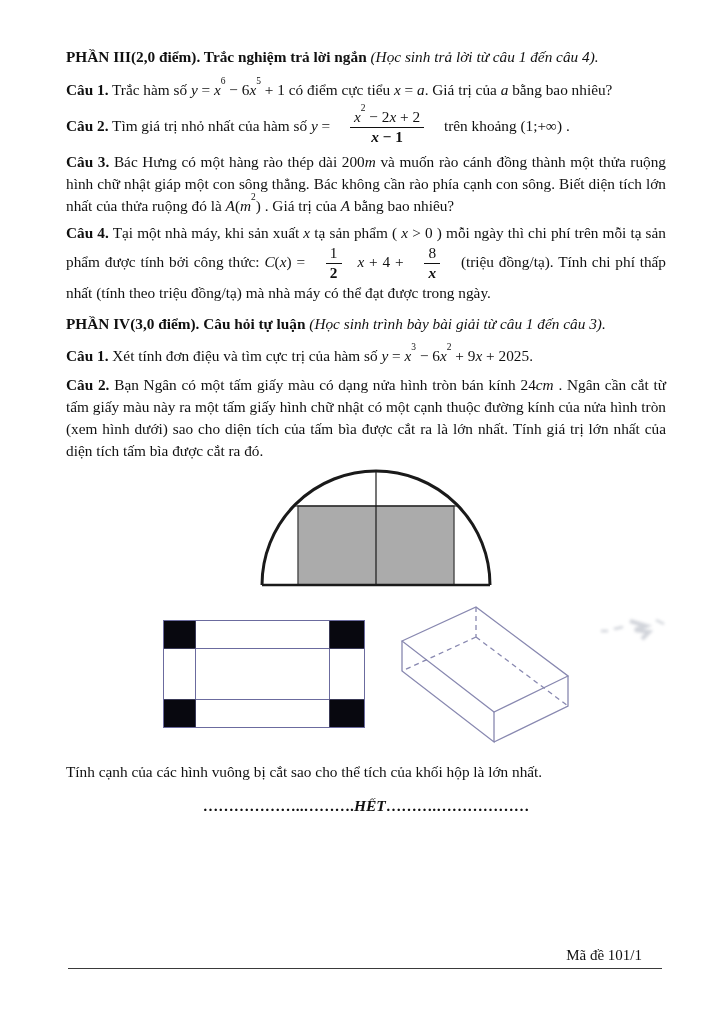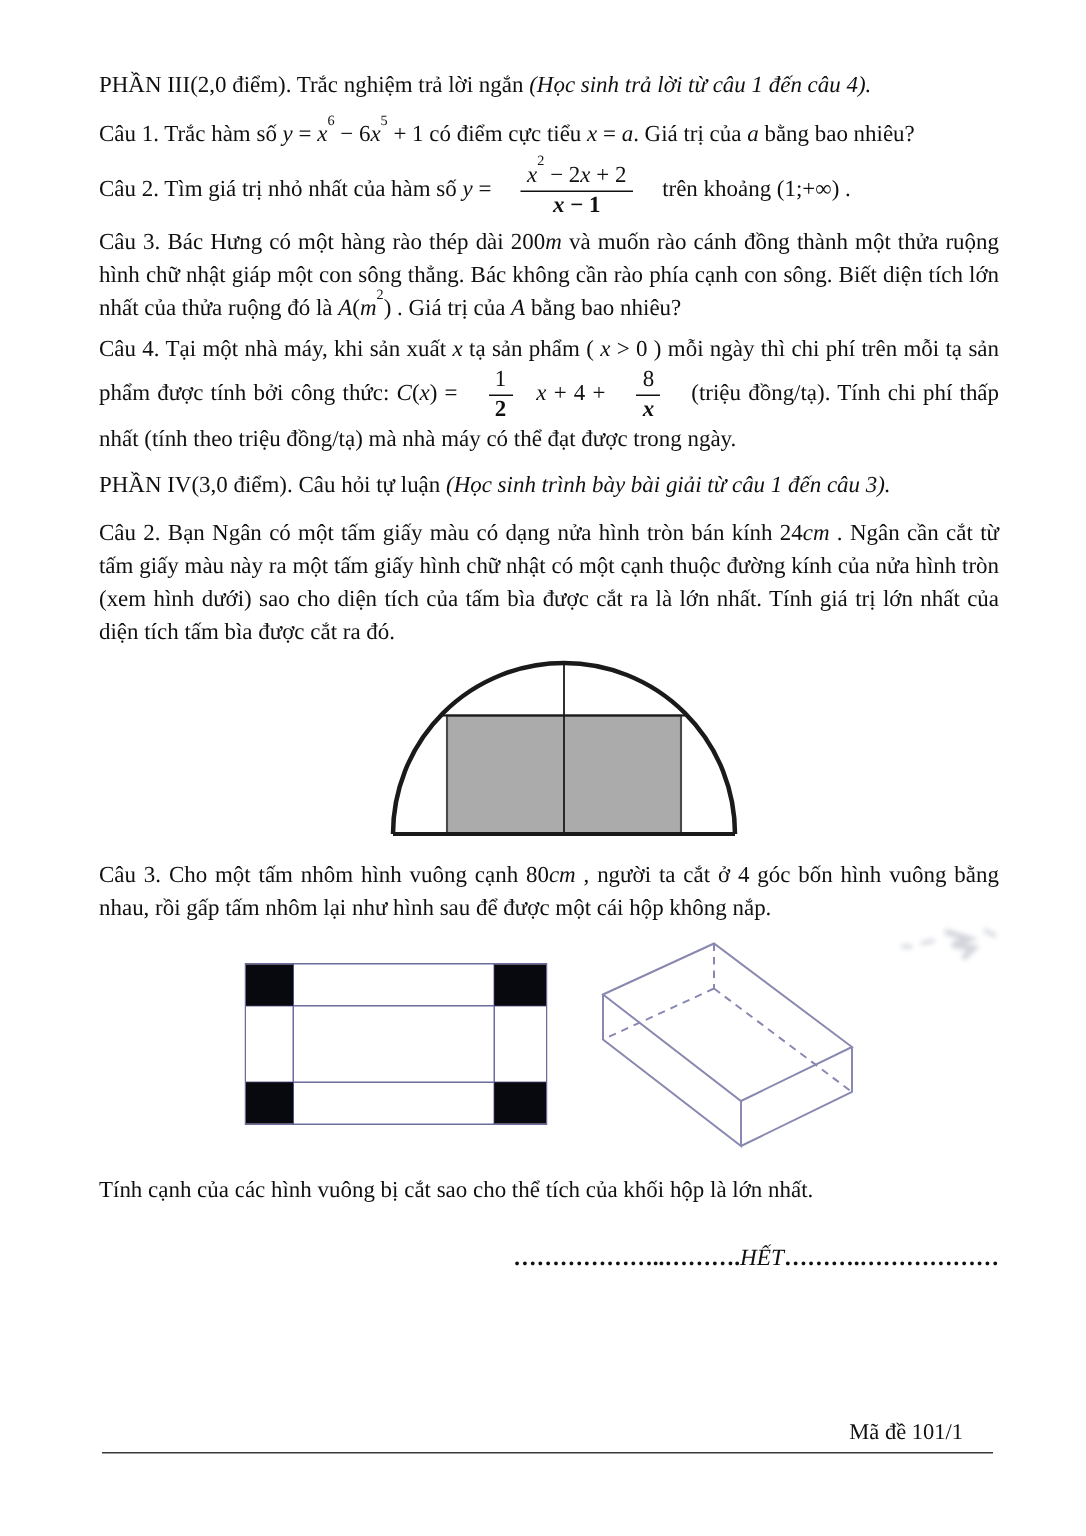--- a/index.html
+++ b/index.html
@@ -8,33 +8,33 @@
     width:724px;height:1024px;
     background:#ffffff;
     font-family:"Liberation Serif","DejaVu Serif",serif;
     color:#101010;
     box-sizing:border-box;
     padding:46px 58px 0 66px;
     overflow:hidden;
   }
   p{margin:0 0 7px 0;font-size:15.3px;line-height:22px;text-align:justify;}
   p.tight{margin-bottom:5px;}
-  .b{font-weight:normal;}
+  .b{font-weight:bold;}
   .i{font-style:italic;}
   .m{font-style:italic;}
   sup{font-size:.62em;line-height:0;position:relative;top:-.5em;}
   .frac{display:inline-block;vertical-align:middle;text-align:center;line-height:1.08;margin:1px 16px;}
   .frac .num{display:block;border-bottom:1px solid #101010;padding:0 4px 1px;}
   .frac .den{display:block;padding:1px 4px 0;font-weight:bold;}
   .fig-center{text-align:center;margin:4px 0 8px 0;}
   .semicircle-wrap{margin-left:20px;}
   .figs-row{display:flex;justify-content:center;align-items:flex-start;gap:24px;margin:6px 0 8px 12px;}
   .net-offset{margin-top:19px;}
   .closing{margin-top:4px;}
-  .het{text-align:right;font-weight:bold;font-size:15.5px;margin-top:23px;}
+  .het{text-align:center;font-weight:bold;font-size:15.5px;margin-top:12px;}
   .smudge{position:absolute;left:598px;top:614px;width:70px;height:30px;opacity:.45;filter:blur(1.6px);pointer-events:none;}
   .footer{position:absolute;left:68px;right:62px;top:944px;}
   .footer-text{text-align:right;padding-right:20px;font-size:15px;line-height:22px;}
   .footer-rule{border:0;border-top:1.5px solid #3a3a3a;margin:2px 0 0 0;}
 </style>
 </head>
 <body>
 
 <div class="page">
 
@@ -43,34 +43,34 @@
   <p><span class="b">Câu 1.</span><span> Trắc hàm số </span><span class="m">y</span><span> = </span><span class="m">x</span><sup>6</sup><span> − 6</span><span class="m">x</span><sup>5</sup><span> + 1 có điểm cực tiểu </span><span class="m">x</span><span> = </span><span class="m">a</span><span>. Giá trị của </span><span class="m">a</span><span> bằng bao nhiêu?</span></p>
 
   <p class="tight"><span class="b">Câu 2.</span><span> Tìm giá trị nhỏ nhất của hàm số </span><span class="m">y</span><span> = </span><span class="frac"><span class="num"><span class="m">x</span><sup>2</sup><span> − 2</span><span class="m">x</span><span> + 2</span></span><span class="den"><span class="m">x</span><span> − 1</span></span></span><span> trên khoảng (1;+∞) .</span></p>
 
   <p class="tight"><span class="b">Câu 3.</span><span> Bác Hưng có một hàng rào thép dài 200</span><span class="m">m</span><span> và muốn rào cánh đồng thành một thửa ruộng hình chữ nhật giáp một con sông thẳng. Bác không cần rào phía cạnh con sông. Biết diện tích lớn nhất của thửa ruộng đó là </span><span class="m">A</span><span>(</span><span class="m">m</span><sup>2</sup><span>) . Giá trị của </span><span class="m">A</span><span> bằng bao nhiêu?</span></p>
 
   <p style="margin-bottom:9px;"><span class="b">Câu 4.</span><span> Tại một nhà máy, khi sản xuất </span><span class="m">x</span><span> tạ sản phẩm ( </span><span class="m">x</span><span> &gt; 0 ) mỗi ngày thì chi phí trên mỗi tạ sản phẩm được tính bởi công thức: </span><span class="m">C</span><span>(</span><span class="m">x</span><span>) = </span><span class="frac"><span class="num"><span>1</span></span><span class="den"><span>2</span></span></span><span class="m">x</span><span> + 4 + </span><span class="frac"><span class="num"><span>8</span></span><span class="den"><span class="m">x</span></span></span><span> (triệu đồng/tạ). Tính chi phí thấp nhất (tính theo triệu đồng/tạ) mà nhà máy có thể đạt được trong ngày.</span></p>
 
   <p style="margin-bottom:10px;"><span class="b">PHẦN IV(3,0 điểm). Câu hỏi tự luận </span><span class="i">(Học sinh trình bày bài giải từ câu 1 đến câu 3).</span></p>
 
+  <p><span class="b">Câu 1.</span><span> Xét tính đơn điệu và tìm cực trị của hàm số </span><span class="m">y</span><span> = </span><span class="m">x</span><sup>3</sup><span> − 6</span><span class="m">x</span><sup>2</sup><span> + 9</span><span class="m">x</span><span> + 2025.</span></p>
 
   <p class="tight"><span class="b">Câu 2.</span><span> Bạn Ngân có một tấm giấy màu có dạng nửa hình tròn bán kính 24</span><span class="m">cm</span><span> . Ngân cần cắt từ tấm giấy màu này ra một tấm giấy hình chữ nhật có một cạnh thuộc đường kính của nửa hình tròn (xem hình dưới) sao cho diện tích của tấm bìa được cắt ra là lớn nhất. Tính giá trị lớn nhất của diện tích tấm bìa được cắt ra đó.</span></p>
 
   <div class="fig-center">
     <svg class="semicircle-wrap" width="238" height="122" viewBox="0 0 238 122" xmlns="http://www.w3.org/2000/svg">
       <rect x="41" y="39" width="156" height="79" fill="#ababab" stroke="#4a4a4a" stroke-width="1.4"></rect>
       <line x1="37" y1="39" x2="201" y2="39" stroke="#1a1a1a" stroke-width="1.2"></line>
       <line x1="119" y1="4" x2="119" y2="118" stroke="#1a1a1a" stroke-width="1.2"></line>
       <path d="M 5 118 A 114 114 0 0 1 233 118" fill="none" stroke="#1a1a1a" stroke-width="3"></path>
       <line x1="5" y1="118" x2="233" y2="118" stroke="#1a1a1a" stroke-width="2.6"></line>
     </svg>
   </div>
 
-  <p style="margin-bottom:2px;"><span class="b">Câu 3.</span><span> Cho một tấm nhôm hình vuông cạnh 80</span><span class="m">cm</span><span> , người ta cắt ở 4 góc bốn hình vuông bằng nhau, rồi gấp tấm nhôm lại như hình sau để được một cái hộp không nắp.</span></p>
 
   <svg class="smudge" width="70" height="30" viewBox="0 0 70 30" xmlns="http://www.w3.org/2000/svg">
     <path d="M3 17 h7" stroke="#9aa0ae" stroke-width="2.5" fill="none"></path>
     <path d="M16 15 l9 -2" stroke="#9aa0ae" stroke-width="2.5" fill="none"></path>
     <path d="M32 7 l16 5 l-11 4 l14 2 l-7 7" stroke="#9aa0ae" stroke-width="4" fill="none"></path>
     <path d="M58 6 l8 4" stroke="#9aa0ae" stroke-width="2.5" fill="none"></path>
   </svg>
 
   <div class="figs-row">
     <svg class="net-offset" width="202" height="108" viewBox="0 0 202 108" xmlns="http://www.w3.org/2000/svg">

